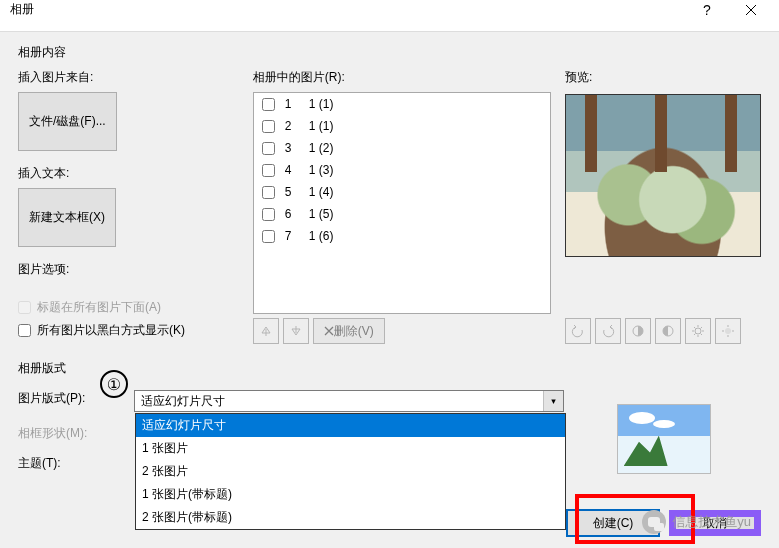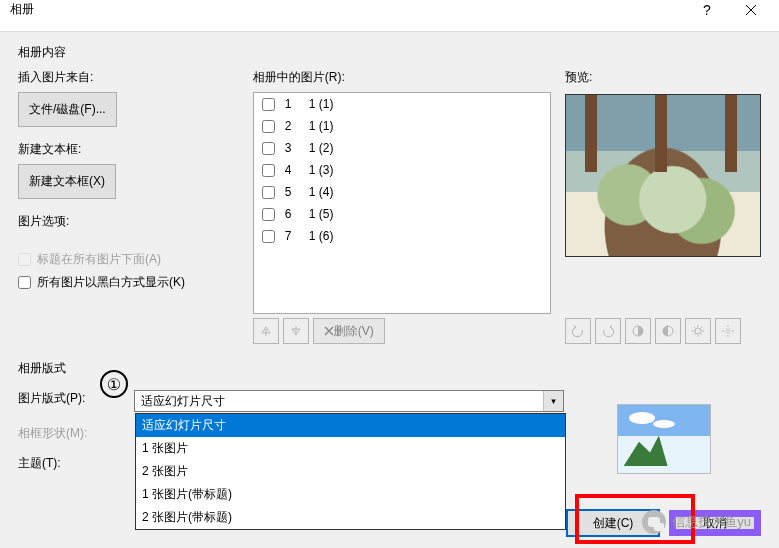--- a/index.html
+++ b/index.html
@@ -39,21 +39,21 @@
     gap: 14px;
     height: 275px;
   }
   .col-left { width: 222px; }
   .col-mid  { width: 300px; display: flex; flex-direction: column; }
   .col-right { flex: 1; display: flex; flex-direction: column; }
   .sub-label { margin-bottom: 6px; display: block; }
   .btn {
     border: 1px solid #adadad;
     background: #e1e1e1;
-    padding: 8px 10px;
+    padding: 20px 10px;
     font-size: 12px;
     cursor: pointer;
     display: inline-block;
   }
   .checkbox-row { display: flex; align-items: center; gap: 6px; margin-top: 6px; }
   .checkbox-row input { width: 13px; height: 13px; }
   .checkbox-row.disabled { color: #9e9e9e; margin-top: 21px; }
   .checkbox-row.disabled input { opacity: 0.55; }
   .listbox {
     background: #fff;
@@ -272,21 +272,21 @@
 <div class="dialog-body">
 
   <span class="section-label">相册内容</span>
 
   <div class="top-grid">
 
     <div class="col-left">
       <span class="sub-label">插入图片来自:</span>
       <button class="btn">文件/磁盘(F)...</button>
 
-      <span class="sub-label" style="margin-top:14px">新建文本框:</span>
+      <span class="sub-label" style="margin-top:14px">插入文本:</span>
       <button class="btn">新建文本框(X)</button>
 
       <span class="sub-label" style="margin-top:14px">图片选项:</span>
       <label class="checkbox-row disabled">
         <input type="checkbox" disabled="" style="">
         <span>标题在所有图片下面(A)</span>
       </label>
       <label class="checkbox-row">
         <input type="checkbox" style="">
         <span>所有图片以黑白方式显示(K)</span>

